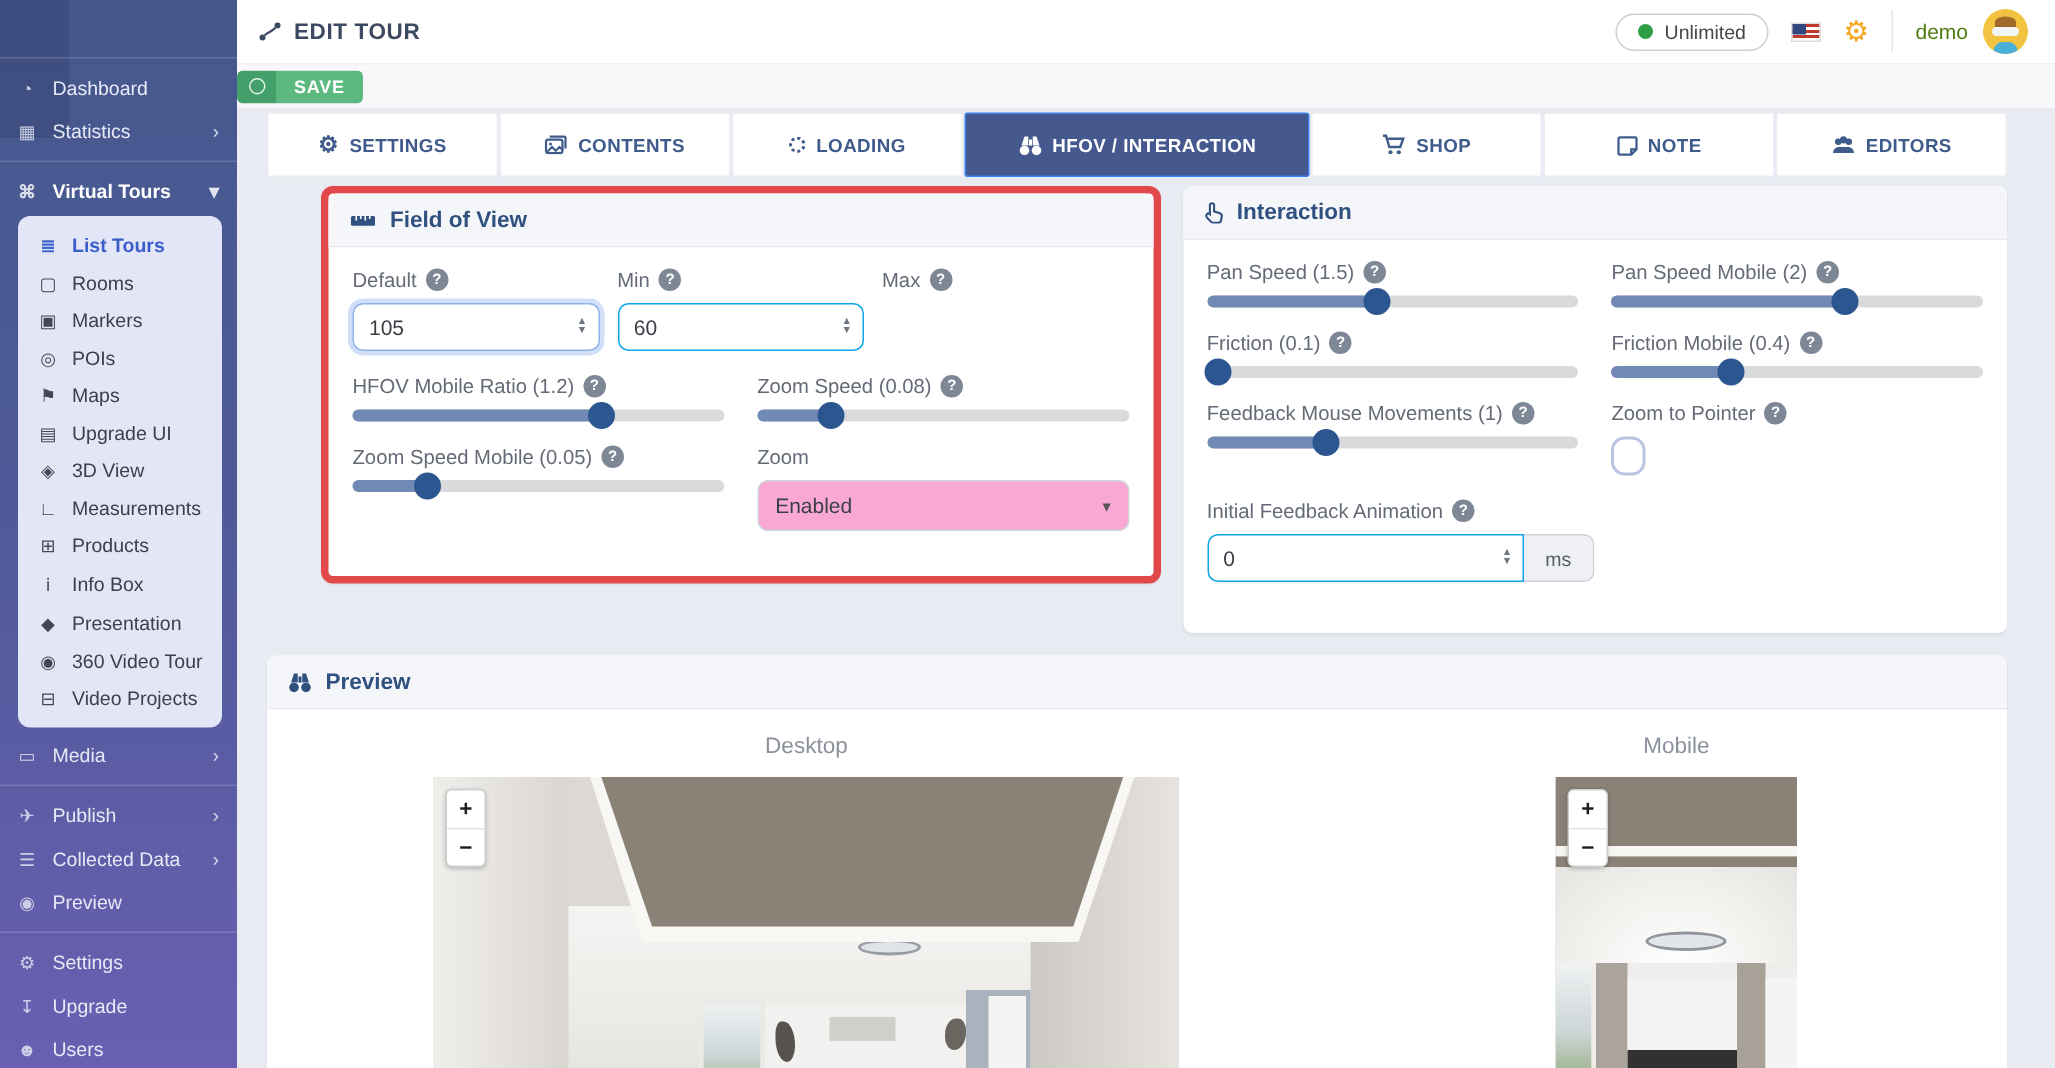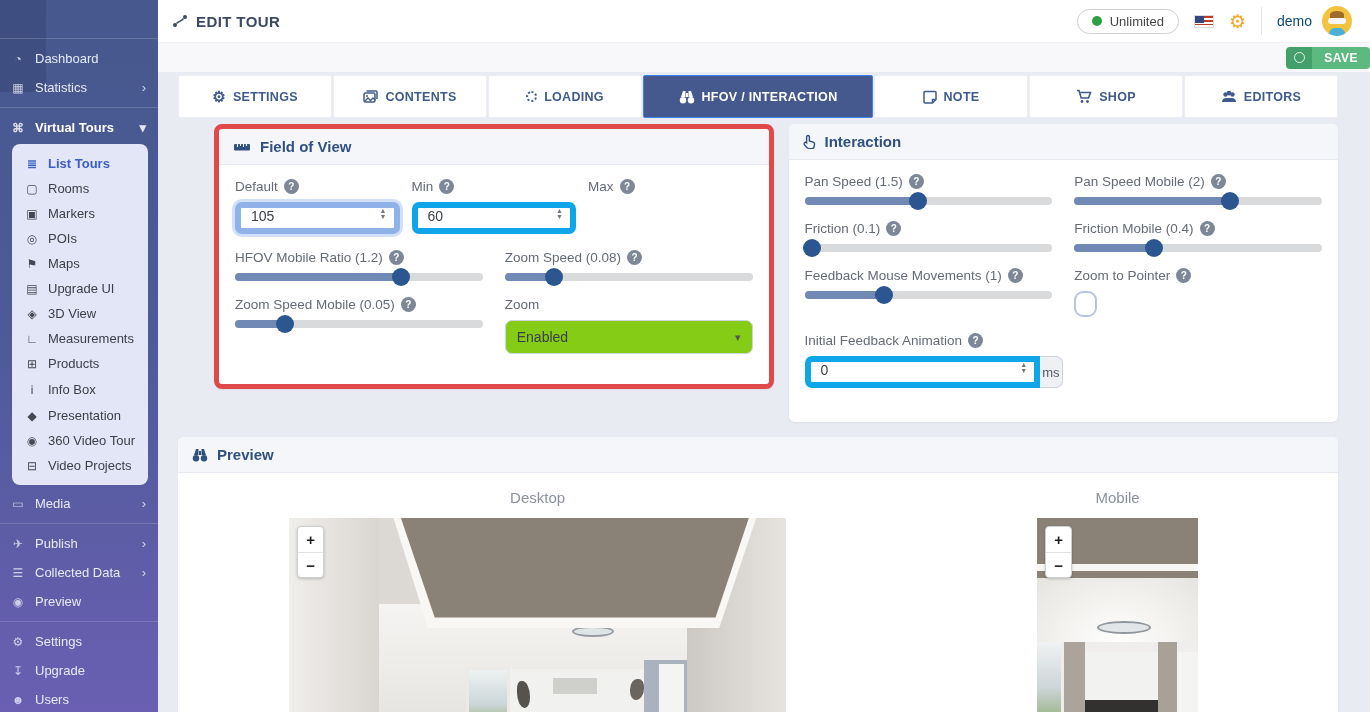--- a/index.html
+++ b/index.html
@@ -27,27 +27,27 @@
   .main { flex:1; display:flex; flex-direction:column; min-width:0; }
   .topbar { height:43px; background:#fff; display:flex; align-items:center; padding:0 18px 0 14px; border-bottom:1px solid #f0f0f0; flex:none; }
   .tb-title { font-weight:bold; color:#3c4961; font-size:15px; letter-spacing:.4px; display:flex; gap:8px; align-items:center; }
   .tb-right { margin-left:auto; display:flex; align-items:center; gap:15px; }
   .pill { border:1px solid #cfcfcf; border-radius:999px; padding:4px 14px; display:flex; gap:8px; align-items:center; font-size:13px; color:#464646; background:#fff; cursor:pointer; }
   .dot { width:10px; height:10px; border-radius:50%; background:#2f9e44; }
   .flag { width:20px; height:13px; position:relative; background:repeating-linear-gradient(180deg,#c0392b 0 1.9px,#fff 1.9px 3.8px); border:1px solid #ddd; cursor:pointer; }
   .flag::after { content:""; position:absolute; left:0; top:0; width:9px; height:7px; background:#30477f; }
   .gear-orange { color:#f5a623; font-size:19px; cursor:pointer; line-height:1; }
   .vdiv { width:1px; height:28px; background:#e4e4e4; }
-  .user { display:flex; gap:10px; align-items:center; color:#0c4a6e; font-size:14px; cursor:pointer; }
+  .user { display:flex; gap:10px; align-items:center; color:#4d7c0f; font-size:14px; cursor:pointer; }
   .avatar { width:30px; height:30px; border-radius:50%; background:#f2c340; position:relative; overflow:hidden; flex:none; }
   .av-hair { position:absolute; top:5px; left:8px; right:8px; height:7px; border-radius:50% 50% 0 0; background:#a06a2c; }
   .av-goggles { position:absolute; top:12px; left:6px; right:6px; height:6px; border-radius:3px; background:#f3f5f7; }
   .av-body { position:absolute; bottom:0; left:7px; right:7px; height:8px; border-radius:6px 6px 0 0; background:#49b0d8; }
 
-  .savebar { height:29px; background:#f8f8fa; display:flex; align-items:center; justify-content:flex-end; flex:none; box-shadow:0 1px 2px rgba(0,0,0,.05); }
+  .savebar { height:29px; background:#f8f8fa; display:flex; align-items:center; justify-content:flex-start; flex:none; box-shadow:0 1px 2px rgba(0,0,0,.05); }
   .save-btn { display:flex; align-items:stretch; border-radius:4px; overflow:hidden; cursor:pointer; height:22px; font-size:12px; border:none; padding:0; background:none; }
   .save-ic { width:26px; background:#43a06a; display:flex; align-items:center; justify-content:center; }
   .save-ring { width:11px; height:11px; border-radius:50%; border:1.5px solid rgba(255,255,255,.85); }
   .save-lbl { background:#5cb97f; color:#fff; font-weight:bold; padding:0 12px; display:flex; align-items:center; letter-spacing:.5px; font-family:inherit; }
 
   .tabs { display:flex; padding:3px 32px 0 20px; background:#e9ebf3; gap:1px; flex:none; height:46px; align-items:stretch; }
   .tab { flex:1; background:#fff; display:flex; align-items:center; justify-content:center; gap:7px; color:#3f5b8c; font-weight:bold; font-size:12.5px; cursor:pointer; border:1px solid #edeef4; border-radius:2px; letter-spacing:.3px; white-space:nowrap; }
   .tab .tic { display:flex; align-items:center; line-height:1; }
   .tab.active { background:#46598e; color:#fff; border:1px solid #3b82f6; flex:1.5; }
   .loading-ring { width:11px; height:11px; border:2px dotted currentColor; border-radius:50%; display:inline-block; }
@@ -59,37 +59,37 @@
   .panel-body { padding:14px 16px 16px; }
   .fov-panel { flex:1; border:5px solid #e0484a; border-radius:8px; min-height:265px; }
   .int-panel { flex:1; min-height:298px; }
 
   .grid3 { display:grid; grid-template-columns:1fr 1fr 1fr; column-gap:12px; }
   .grid2 { display:grid; grid-template-columns:1fr 1fr; column-gap:22px; row-gap:16px; margin-top:16px; }
   .grid2.first { margin-top:0; }
   .f-label { color:#646b76; font-size:13.5px; display:flex; align-items:center; gap:6px; margin-bottom:8px; white-space:nowrap; }
   .help { width:15px; height:15px; border-radius:50%; background:#7d8795; color:#fff; font-size:10px; font-weight:bold; display:inline-flex; align-items:center; justify-content:center; flex:none; }
 
-  .num-wrap { display:flex; align-items:flex-start; border:6px solid #0ea5e9; border-radius:7px; height:32px; padding:0 7px 0 10px; background:#fff; }
+  .num-wrap { display:flex; align-items:center; border:1px solid #0ea5e9; border-radius:7px; height:32px; padding:0 7px 0 10px; background:#fff; }
   .num-wrap.focused { border-color:#8fb3e8; box-shadow:0 0 0 3px rgba(90,140,230,.28); }
   .num-wrap input { border:none; outline:none; width:100%; font-size:14px; color:#3a3f46; font-family:inherit; background:transparent; }
   .spin { display:flex; flex-direction:column; line-height:6px; color:#6e7680; font-size:7px; cursor:pointer; user-select:none; }
 
   .slider { position:relative; height:8px; border-radius:4px; background:#d9dadc; margin-top:6px; cursor:pointer; }
   .slider-fill { position:absolute; left:0; top:0; bottom:0; border-radius:4px; background:#7189b5; }
   .slider-thumb { position:absolute; top:50%; width:18px; height:18px; border-radius:50%; background:#2b5690; transform:translateY(-50%); }
 
-  .select { display:flex; align-items:center; justify-content:space-between; border:1px solid #ced3dc; border-radius:7px; height:34px; padding:0 11px; font-size:14px; color:#3a3f46; cursor:pointer; background:#84cc16; }
+  .select { display:flex; align-items:center; justify-content:space-between; border:1px solid #ced3dc; border-radius:7px; height:34px; padding:0 11px; font-size:14px; color:#3a3f46; cursor:pointer; background:#f9a8d4; }
   .caret { color:#555; font-size:11px; }
 
   .checkbox { width:23px; height:26px; border:2px solid #b9c4e0; border-radius:9px; background:#fff; margin-top:5px; cursor:pointer; }
 
   .ms-row { display:flex; max-width:258px; }
   .ms-row .num-wrap { flex:1; border-radius:7px 0 0 7px; }
-  .addon { border:1px solid #ced3dc; border-left:none; background:#eef0f4; border-radius:0 7px 7px 0; display:flex; align-items:center; padding:0 2px; color:#555c66; font-size:13px; }
+  .addon { border:1px solid #ced3dc; border-left:none; background:#eef0f4; border-radius:0 7px 7px 0; display:flex; align-items:center; padding:0 14px; color:#555c66; font-size:13px; }
 
   
   .preview-panel { margin-top:15px; height:520px; }
   .preview-body { display:flex; padding-top:4px; }
   .pv-col { display:flex; flex-direction:column; align-items:center; }
   .pv-desktop { width:62%; }
   .pv-mobile { flex:1; }
   .pv-label { color:#8b919c; font-size:15px; margin:12px 0 12px; }
   .pv-frame { position:relative; }
   .scene { position:relative; overflow:hidden; background:#dcd9d5; }
@@ -317,36 +317,36 @@
               <path d="M12 1H9.5v6H14z" fill="currentColor"></path>
               <circle cx="4" cy="10.3" r="3.2" fill="currentColor"></circle>
               <circle cx="12" cy="10.3" r="3.2" fill="currentColor"></circle>
               <rect x="7" y="3" width="2" height="4" fill="currentColor"></rect>
             </svg>
           </span>
         <span>HFOV / INTERACTION</span>
       </div>
       <div class="tab">
         <span class="tic">
-            <svg width="14" height="14" viewBox="0 0 14 14">
-              <path d="M2 1.5h10a1 1 0 0 1 1 1v7L9.5 13H2a1 1 0 0 1-1-1V2.5a1 1 0 0 1 1-1z" fill="none" stroke="currentColor" stroke-width="1.5"></path>
-              <path d="M9.5 13V9.5H13" fill="none" stroke="currentColor" stroke-width="1.5"></path>
-            </svg>
-          </span>
-        <span>NOTE</span>
-      </div>
-      <div class="tab">
-        <span class="tic">
             <svg width="16" height="15" viewBox="0 0 16 15">
               <path d="M1 1.5h2l2.2 7.5h7.3l2-5.5H4.5" fill="none" stroke="currentColor" stroke-width="1.6"></path>
               <circle cx="6" cy="12.5" r="1.4" fill="currentColor"></circle>
               <circle cx="11.5" cy="12.5" r="1.4" fill="currentColor"></circle>
             </svg>
           </span>
         <span>SHOP</span>
+      </div>
+      <div class="tab">
+        <span class="tic">
+            <svg width="14" height="14" viewBox="0 0 14 14">
+              <path d="M2 1.5h10a1 1 0 0 1 1 1v7L9.5 13H2a1 1 0 0 1-1-1V2.5a1 1 0 0 1 1-1z" fill="none" stroke="currentColor" stroke-width="1.5"></path>
+              <path d="M9.5 13V9.5H13" fill="none" stroke="currentColor" stroke-width="1.5"></path>
+            </svg>
+          </span>
+        <span>NOTE</span>
       </div>
       <div class="tab">
         <span class="tic">
             <svg width="16" height="13" viewBox="0 0 16 13">
               <circle cx="4.5" cy="4.5" r="2.2" fill="currentColor"></circle>
               <circle cx="11.5" cy="4.5" r="2.2" fill="currentColor"></circle>
               <circle cx="8" cy="3.2" r="2.4" fill="currentColor"></circle>
               <path d="M1 12c0-2.5 2-4 4-4h6c2 0 4 1.5 4 4z" fill="currentColor"></path>
             </svg>
           </span>

